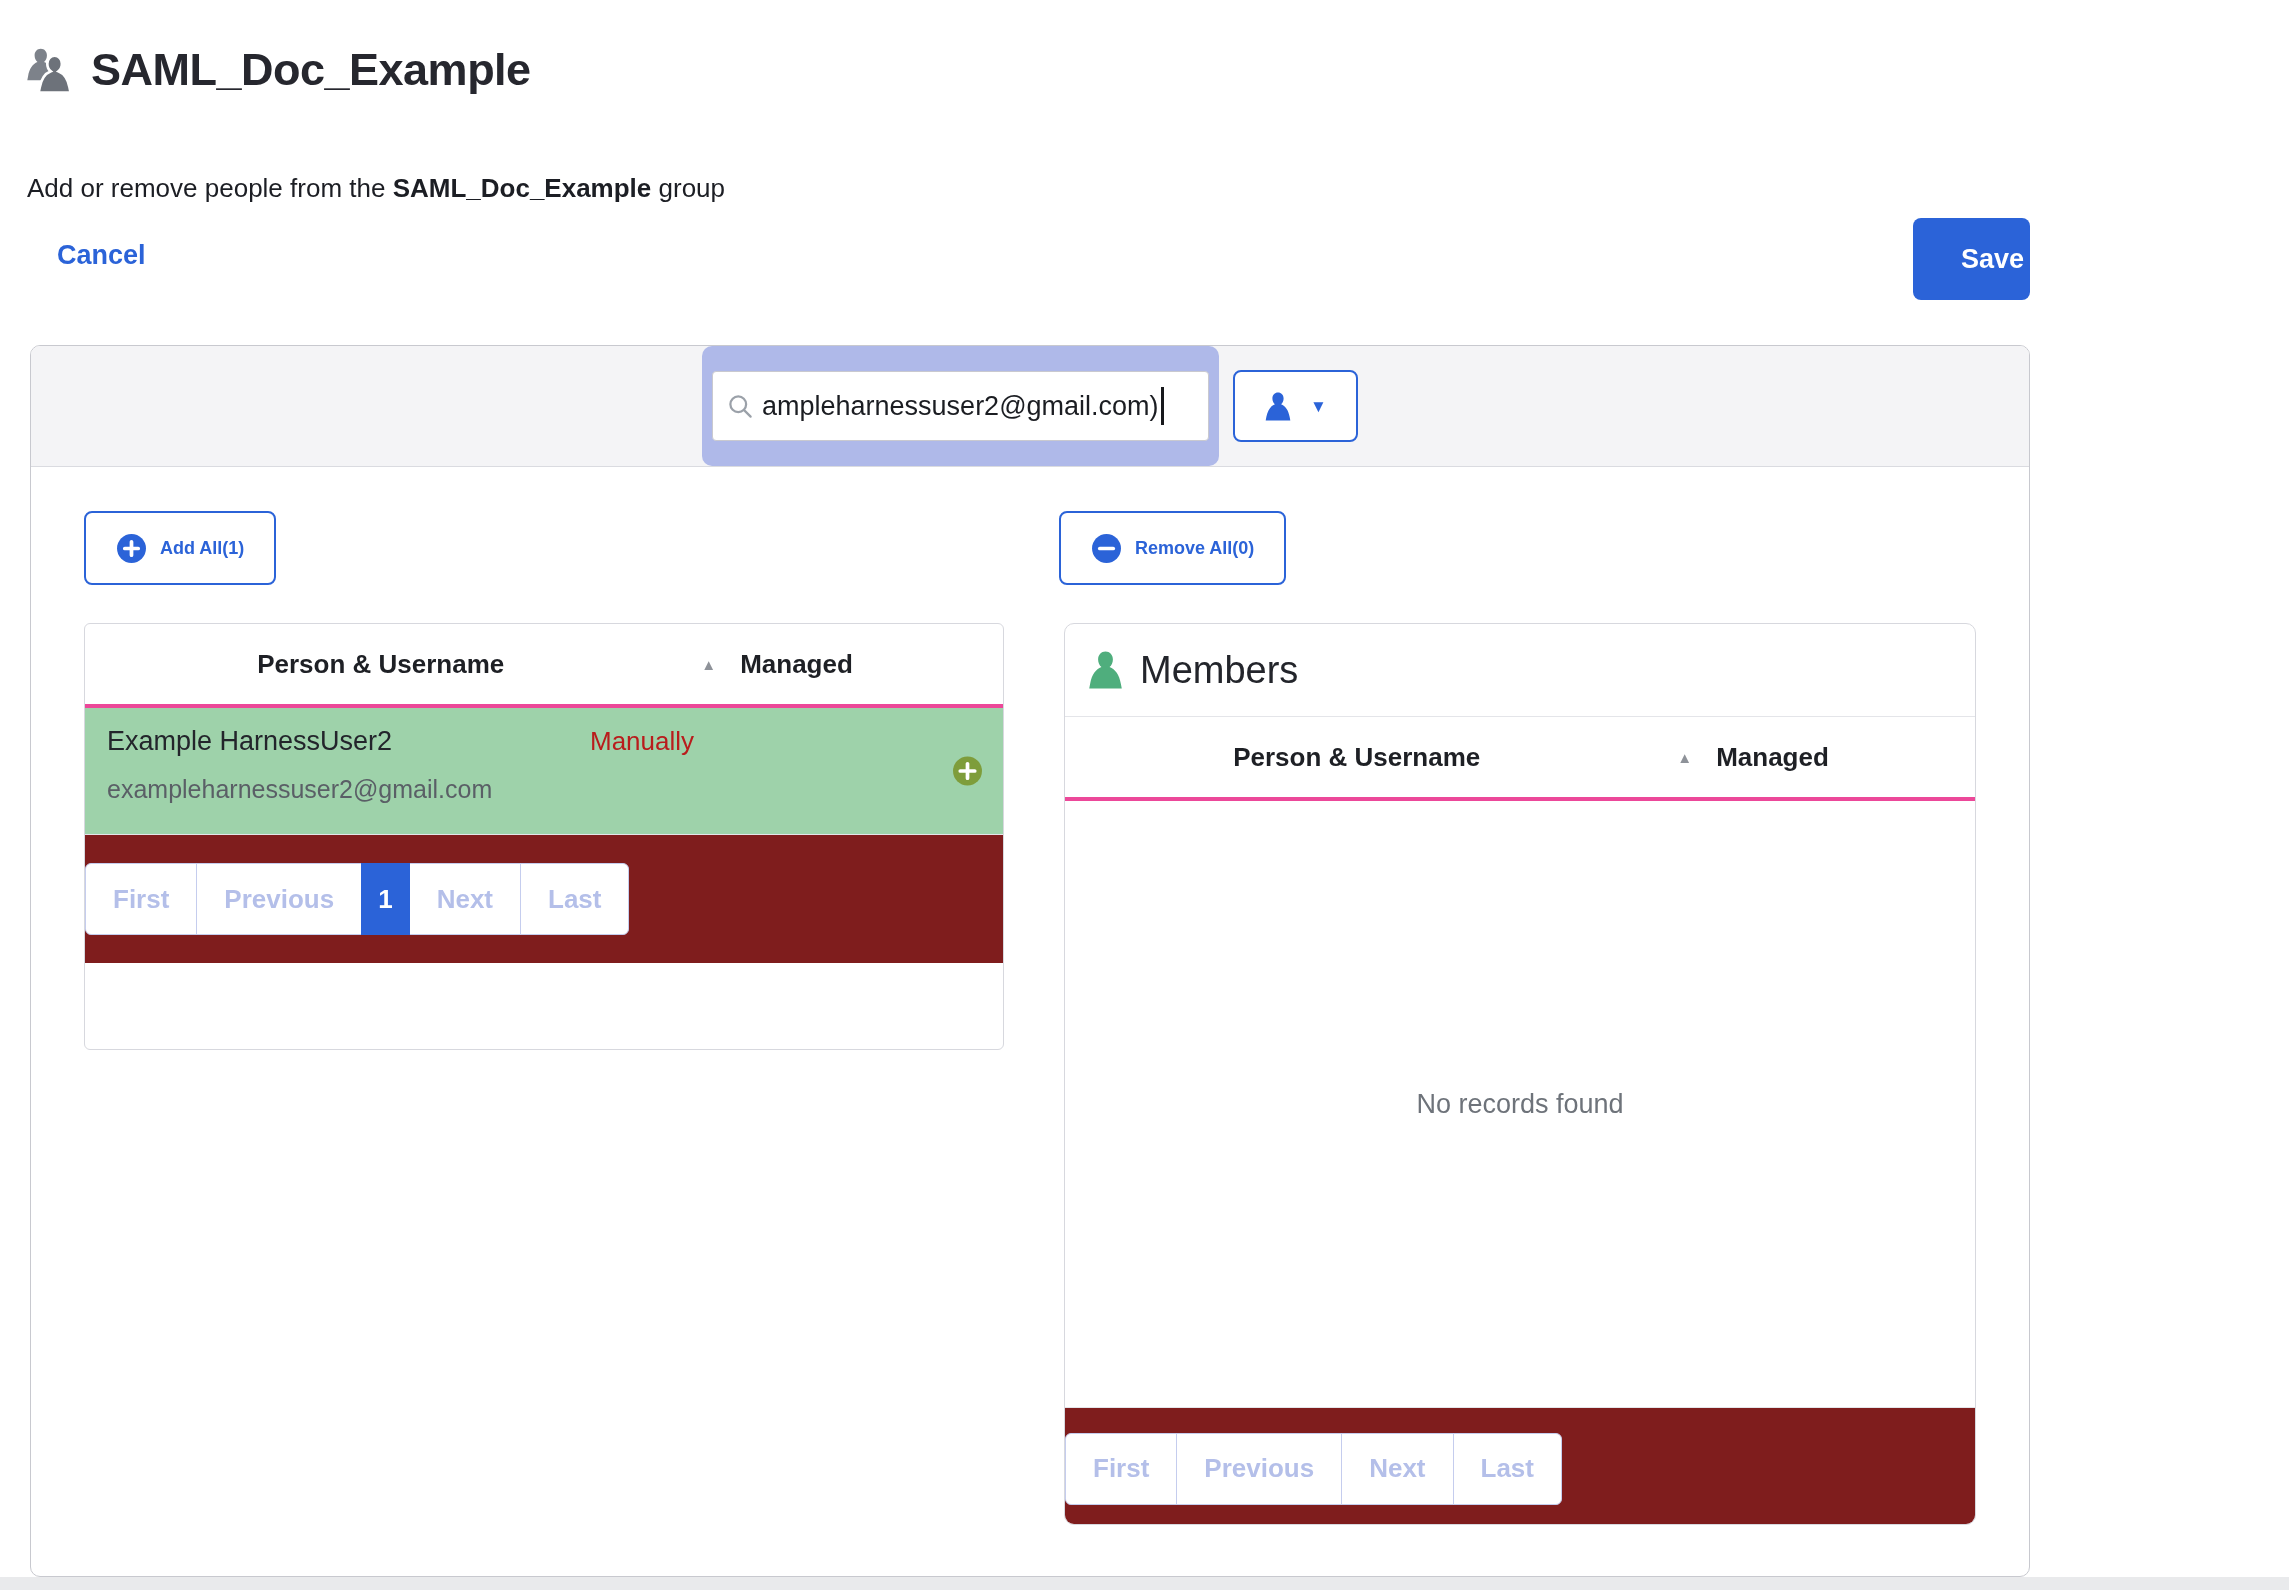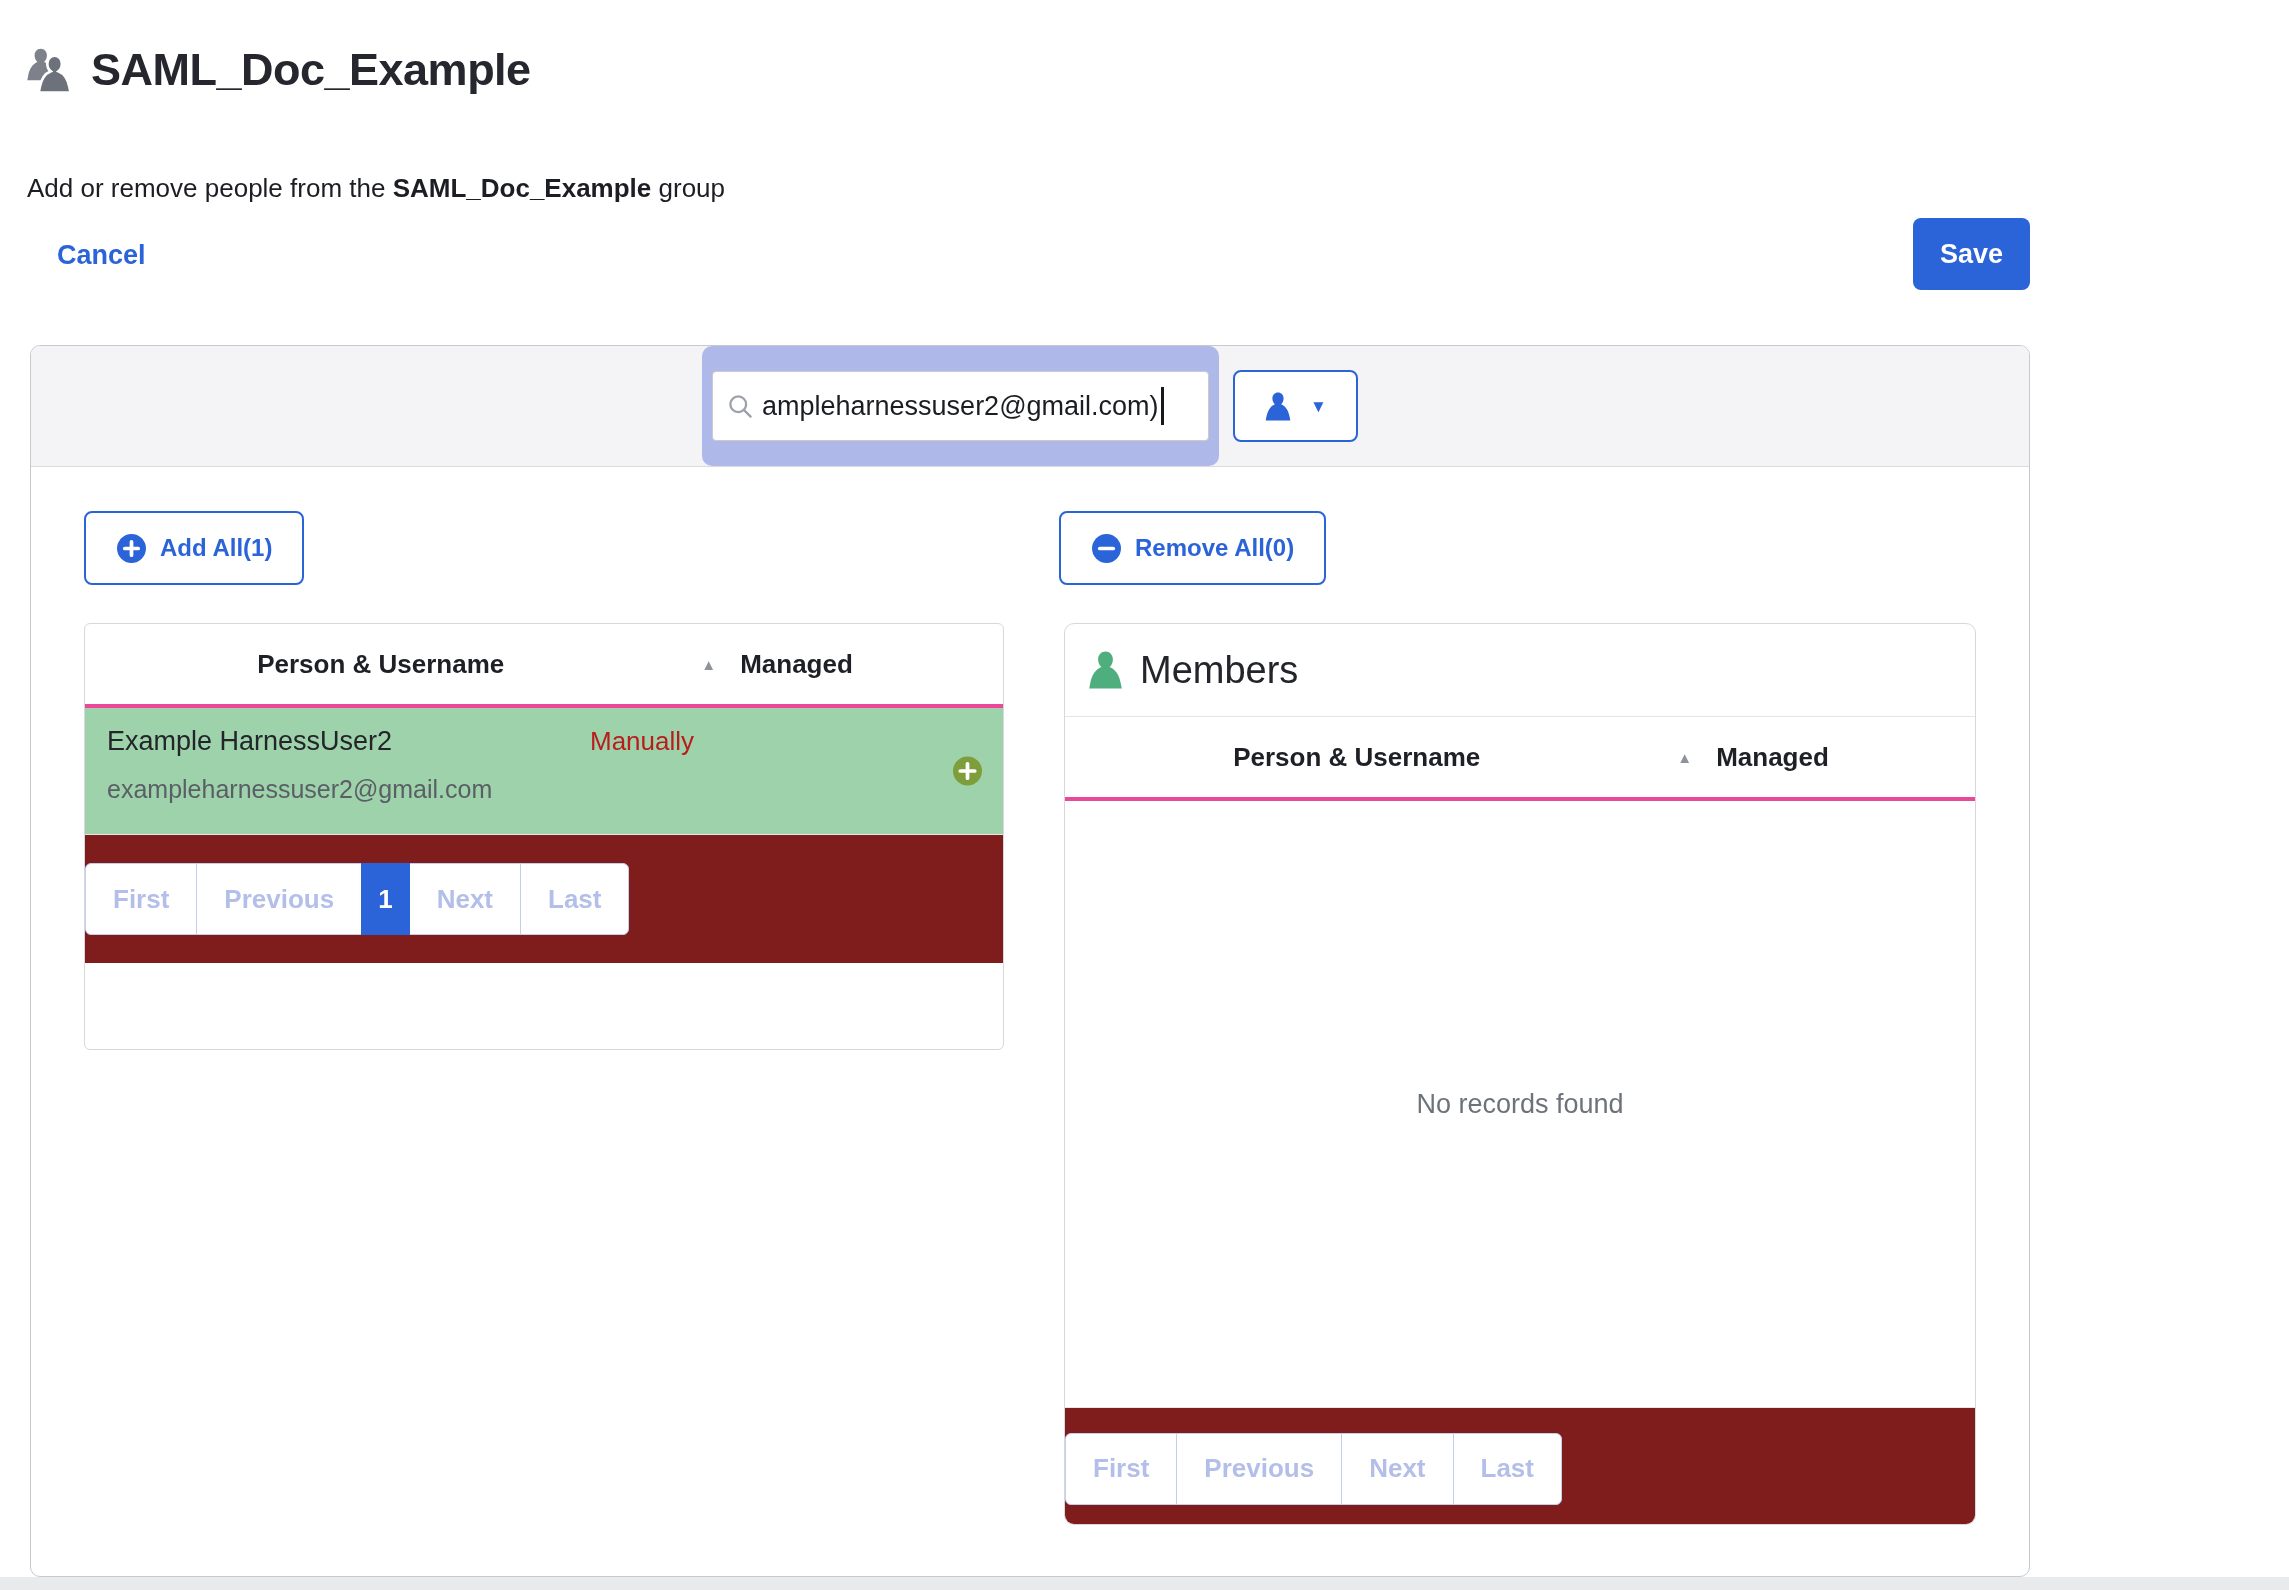--- a/index.html
+++ b/index.html
@@ -6,22 +6,22 @@
   body{font-family:"Liberation Sans", sans-serif; -webkit-font-smoothing:antialiased;}
   .page{position:relative;width:2289px;height:1590px;background:#fff;overflow:hidden;}
 
   
   .app-header{position:absolute;left:25px;top:44px;display:flex;align-items:center;gap:16px;}
   .group-icon{width:50px;height:48px;flex:0 0 auto;}
   .page-title{margin:0;font-size:45px;font-weight:700;color:#26272e;letter-spacing:-0.5px;}
   .subtitle{position:absolute;left:27px;top:173px;margin:0;font-size:26px;color:#1c1e24;}
   .subtitle b{font-weight:700;}
   .cancel-link{position:absolute;left:57px;top:240px;font-size:27px;font-weight:700;color:#2b63d8;cursor:pointer;text-decoration:none;}
-  .save-btn{position:absolute;left:1913px;top:218px;width:117px;height:72px;background:#2b63d8;color:#fff;
-    font-family:inherit;font-size:27px;font-weight:700;border:none;border-radius:8px;cursor:pointer;}
+  .save-btn{position:absolute;left:1913px;top:218px;width:117px;height:82px;background:#2b63d8;color:#fff;
+    font-family:inherit;font-size:27px;font-weight:700;border:none;border-radius:8px;cursor:pointer;text-align:right;}
 
   
   .container{position:absolute;left:30px;top:345px;width:1998px;height:1230px;border:1px solid #c8c9cf;border-radius:10px;background:#fff;}
 
   .search-bar{height:120px;background:#f4f4f6;border-bottom:1px solid #dadbe0;border-radius:9px 9px 0 0;
     display:flex;align-items:center;justify-content:center;gap:14px;}
   .search-ring{background:#afb9e9;border-radius:10px;padding:25px 10px;}
   .search-box{width:497px;height:70px;background:#fff;border:1px solid #c9c9cf;border-radius:4px;
     display:flex;align-items:center;padding-left:14px;box-sizing:border-box;cursor:text;}
   .search-icon-svg{width:27px;height:27px;flex:0 0 auto;margin-right:8px;}
@@ -29,21 +29,21 @@
   .caret{display:inline-block;width:3px;height:38px;background:#17181c;margin-left:2px;}
   .person-dd{width:125px;height:72px;background:#fff;border:2px solid #2b63d8;border-radius:8px;cursor:pointer;
     display:flex;align-items:center;justify-content:center;gap:18px;}
   .person-dd .person-svg{width:28px;height:31px;}
   .dd-caret{font-size:17px;color:#2b63d8;line-height:1;}
 
   .content{position:relative;height:1109px;}
 
   
   .pill-btn{position:absolute;height:74px;background:#fff;border:2px solid #2b63d8;border-radius:8px;cursor:pointer;
-    display:flex;align-items:center;justify-content:center;gap:13px;font-family:inherit;font-size:24px;font-weight:700;color:#2b63d8;padding:0 30px;}
+    display:flex;align-items:center;justify-content:center;gap:13px;font-family:inherit;font-size:18px;font-weight:700;color:#2b63d8;padding:0 30px;}
   .add-all{left:53px;top:44px;}
   .remove-all{left:1028px;top:44px;}
   .circ-ic{width:31px;height:31px;flex:0 0 auto;}
 
   
   .panel{position:absolute;background:#fff;border:1px solid #d7d8de;border-radius:6px;overflow:hidden;box-sizing:border-box;}
   .panel.nm{left:53px;top:156px;width:920px;height:427px;}
   .panel.mm{left:1033px;top:156px;width:912px;height:902px;border-radius:10px;}
   .panel-header{height:92px;display:flex;align-items:center;padding:0 25px 0 22px;border-bottom:1px solid #e4e5e9;}
   .panel-person{width:37px;height:44px;flex:0 0 auto;}

